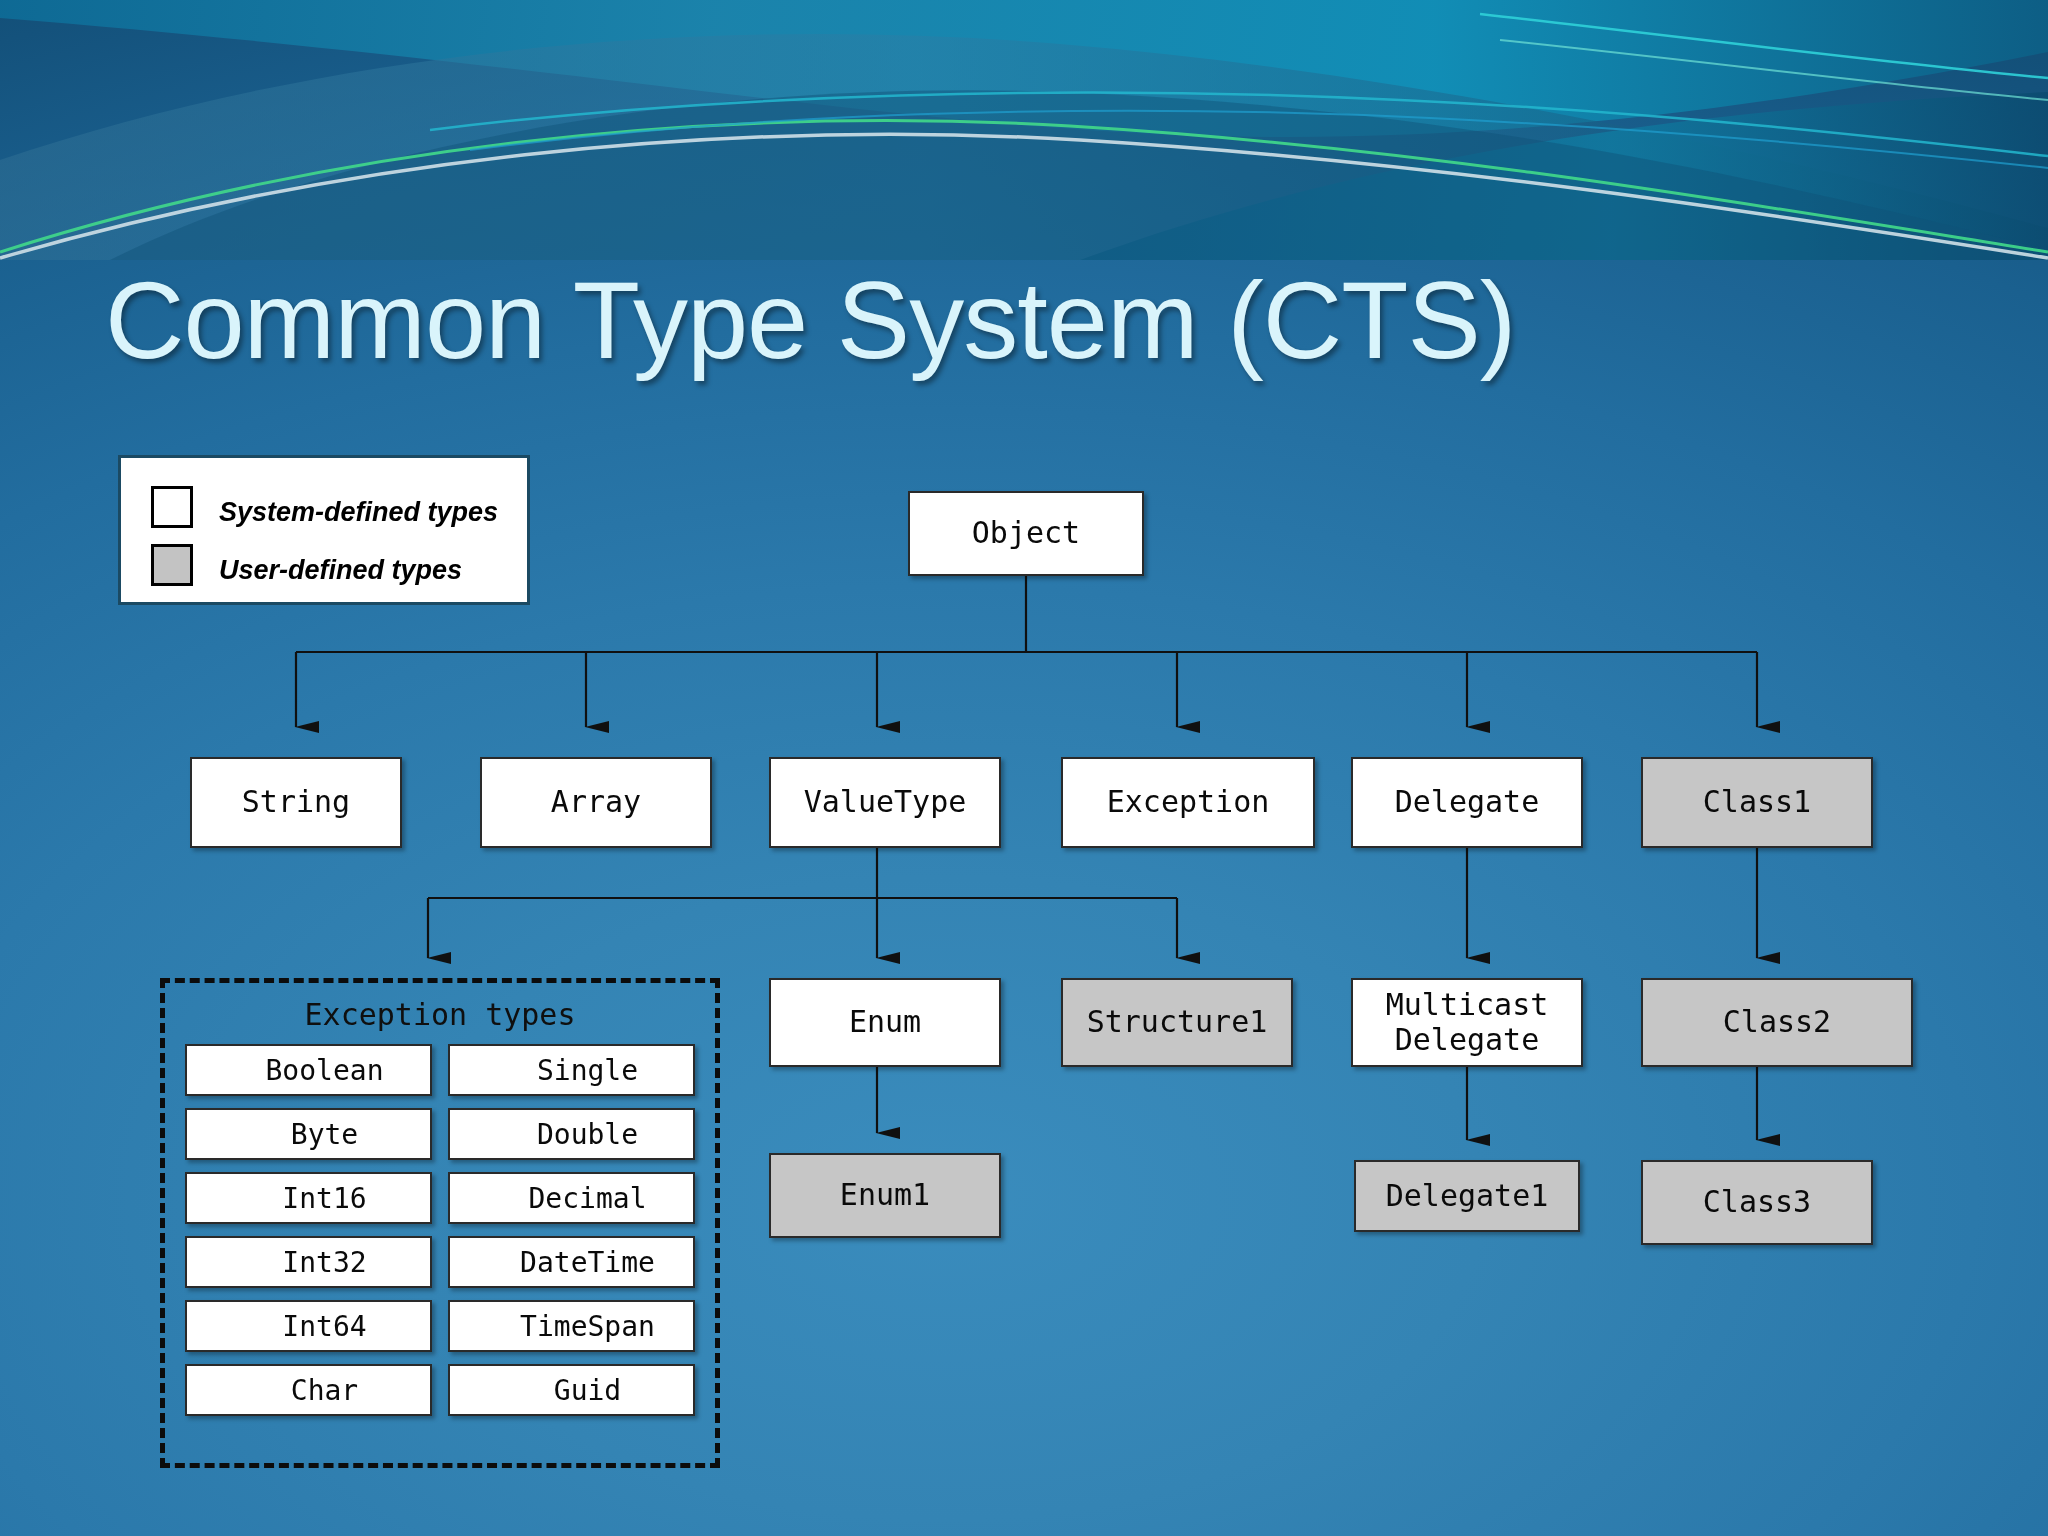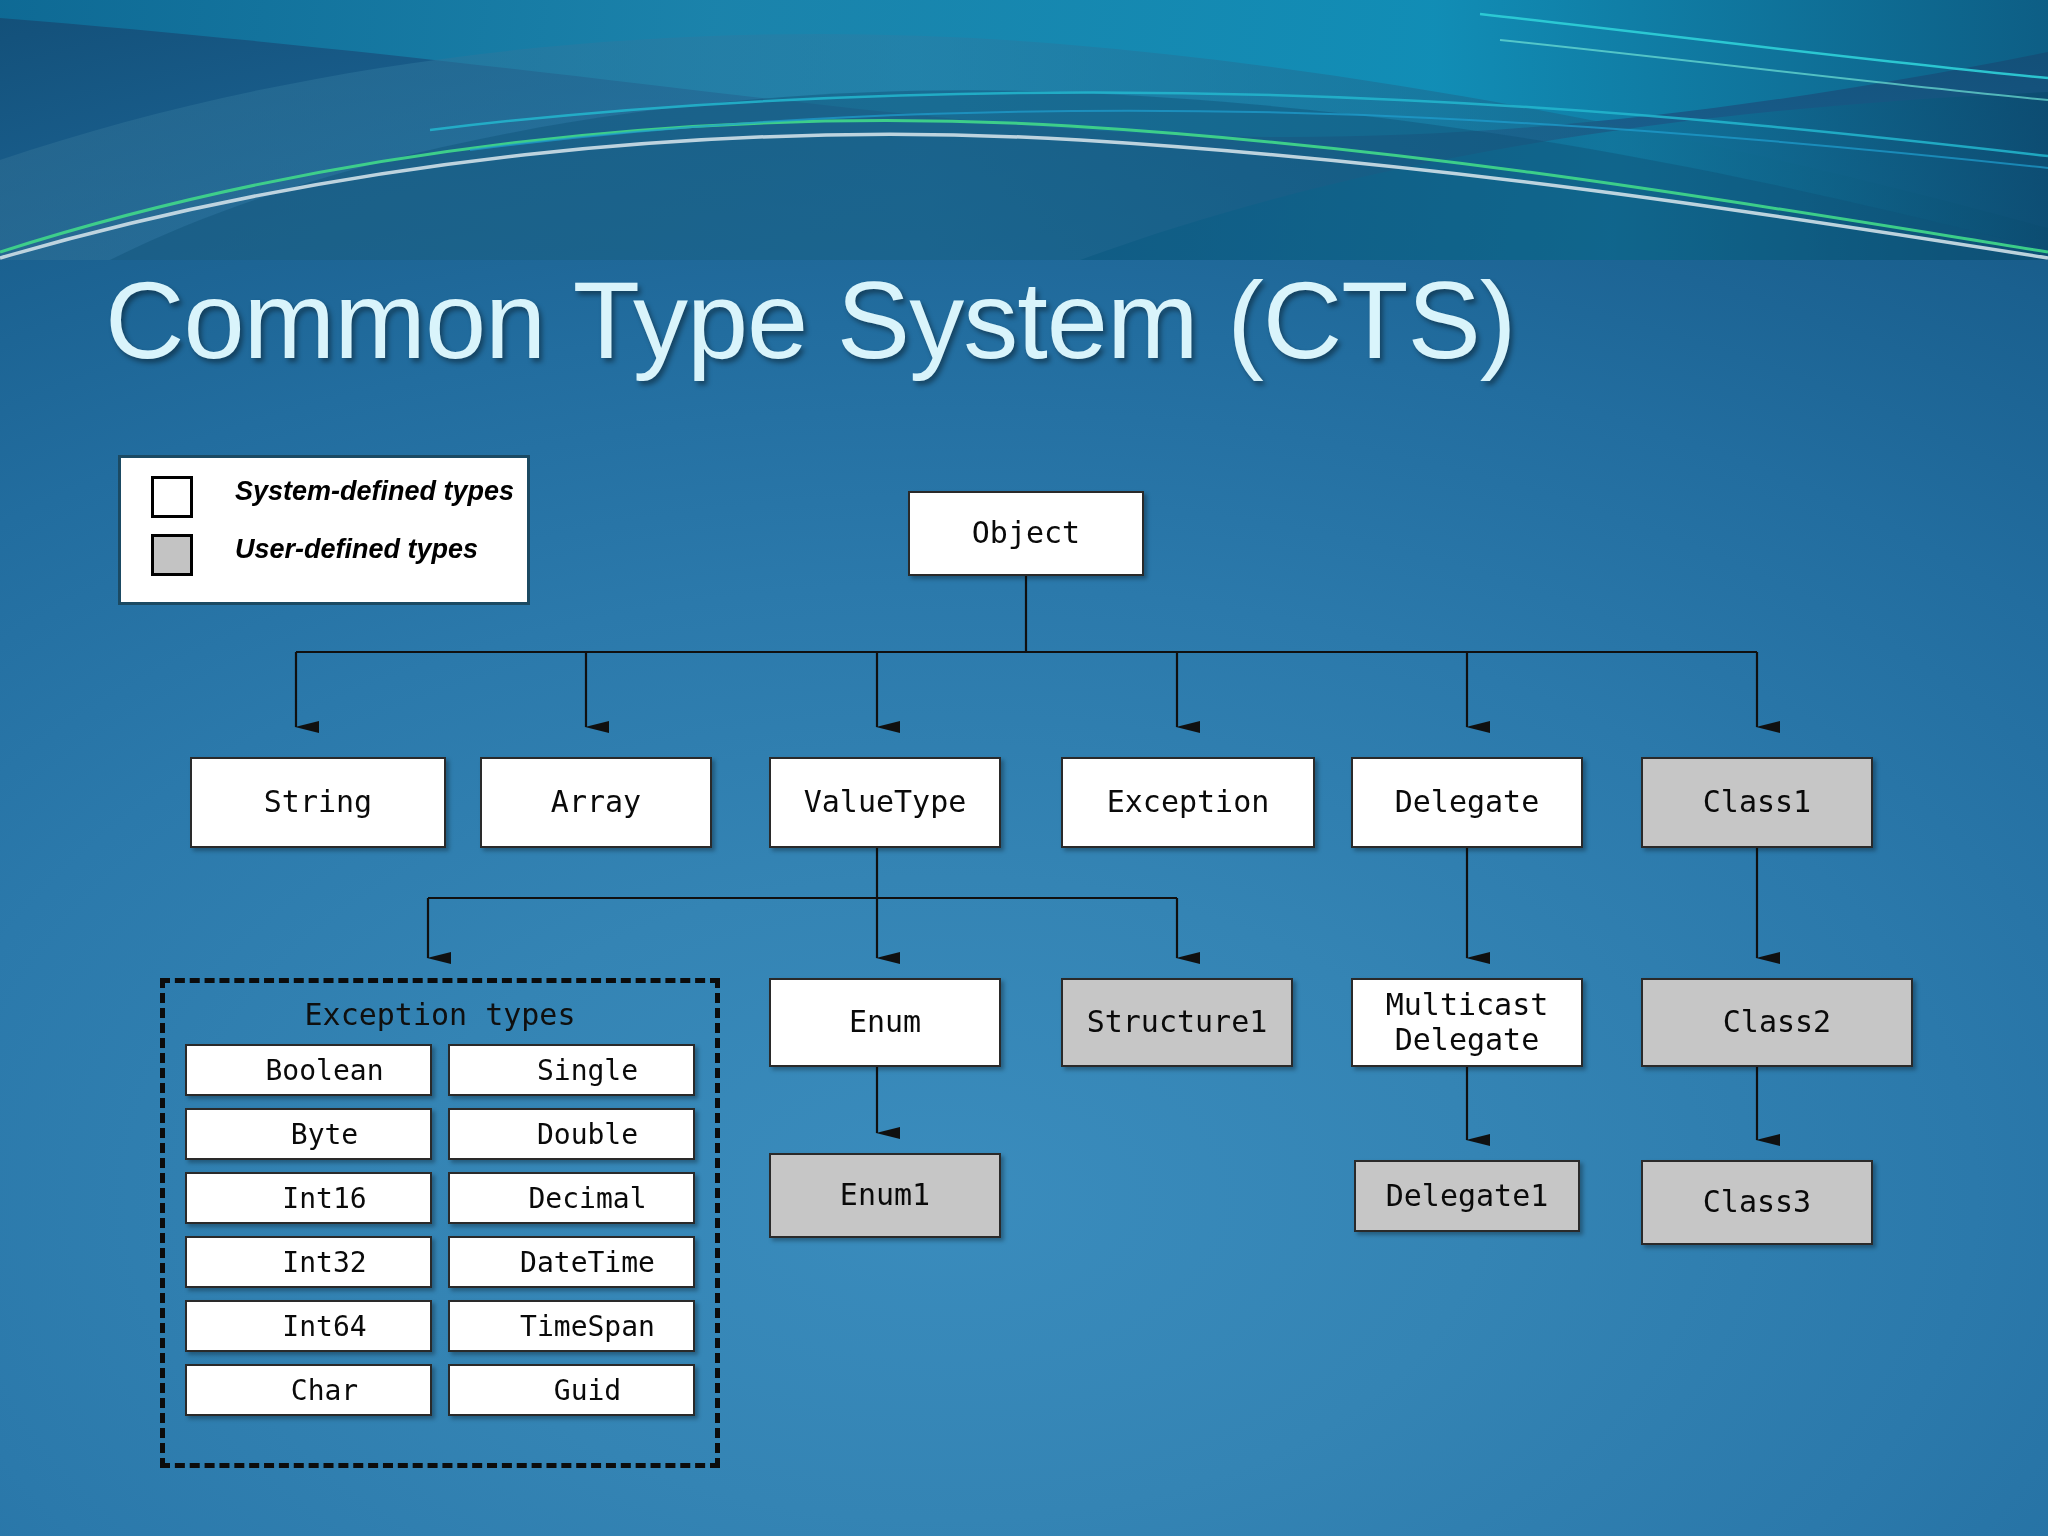--- a/index.html
+++ b/index.html
@@ -54,24 +54,23 @@
     top: 455px;
     width: 412px;
     height: 150px;
     background: #ffffff;
     border: 3px solid #1b4a63;
     box-sizing: border-box;
     padding: 18px 0 0 30px;
   }
   .legend-row {
     display: flex;
-    align-items: flex-start;
+    align-items: flex-end;
     height: 52px;
     margin-bottom: 6px;
-    gap: 16px;
   }
   .legend-swatch {
     width: 42px;
     height: 42px;
     border: 3px solid #000;
     box-sizing: border-box;
     flex: 0 0 auto;
   }
   .legend-swatch.sys { background: #ffffff; }
   .legend-swatch.usr { background: #c3c3c3; }
@@ -244,21 +243,21 @@
       <path d="M877,1067 L877,1133" marker-end="url(#arrow)"></path>
 
       <path d="M1467,1067 L1467,1140" marker-end="url(#arrow)"></path>
 
       <path d="M1757,1067 L1757,1140" marker-end="url(#arrow)"></path>
     </g>
   </svg>
 
   <div class="node sys" style="left:908px; top:491px; width:236px; height:85px;">Object</div>
 
-  <div class="node sys" style="left:190px; top:757px; width:256px; height:91px;">String</div>
+  <div class="node sys" style="left:190px; top:757px; width:212px; height:91px;">String</div>
   <div class="node sys" style="left:480px; top:757px; width:232px; height:91px;">Array</div>
   <div class="node sys" style="left:769px; top:757px; width:232px; height:91px;">ValueType</div>
   <div class="node sys" style="left:1061px; top:757px; width:254px; height:91px;">Exception</div>
   <div class="node sys" style="left:1351px; top:757px; width:232px; height:91px;">Delegate</div>
   <div class="node usr" style="left:1641px; top:757px; width:232px; height:91px;">Class1</div>
 
   <div class="node sys" style="left:769px; top:978px; width:232px; height:89px;">Enum</div>
   <div class="node usr" style="left:1061px; top:978px; width:232px; height:89px;">Structure1</div>
   <div class="node sys" style="left:1351px; top:978px; width:232px; height:89px; white-space:pre-line;">Multicast
 Delegate</div>

